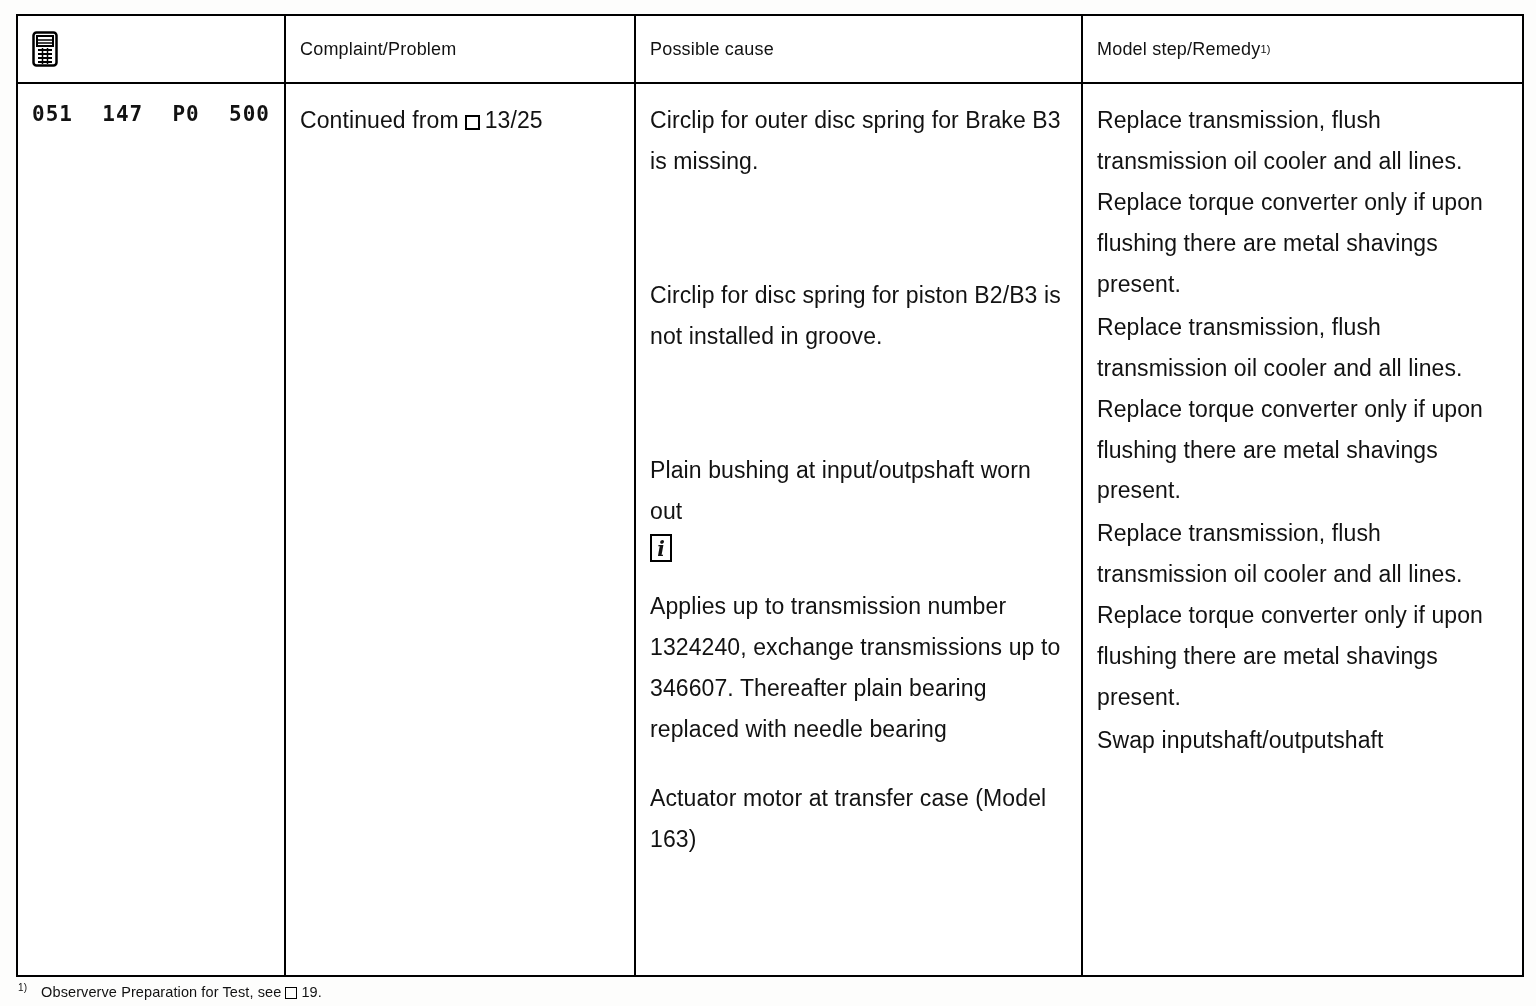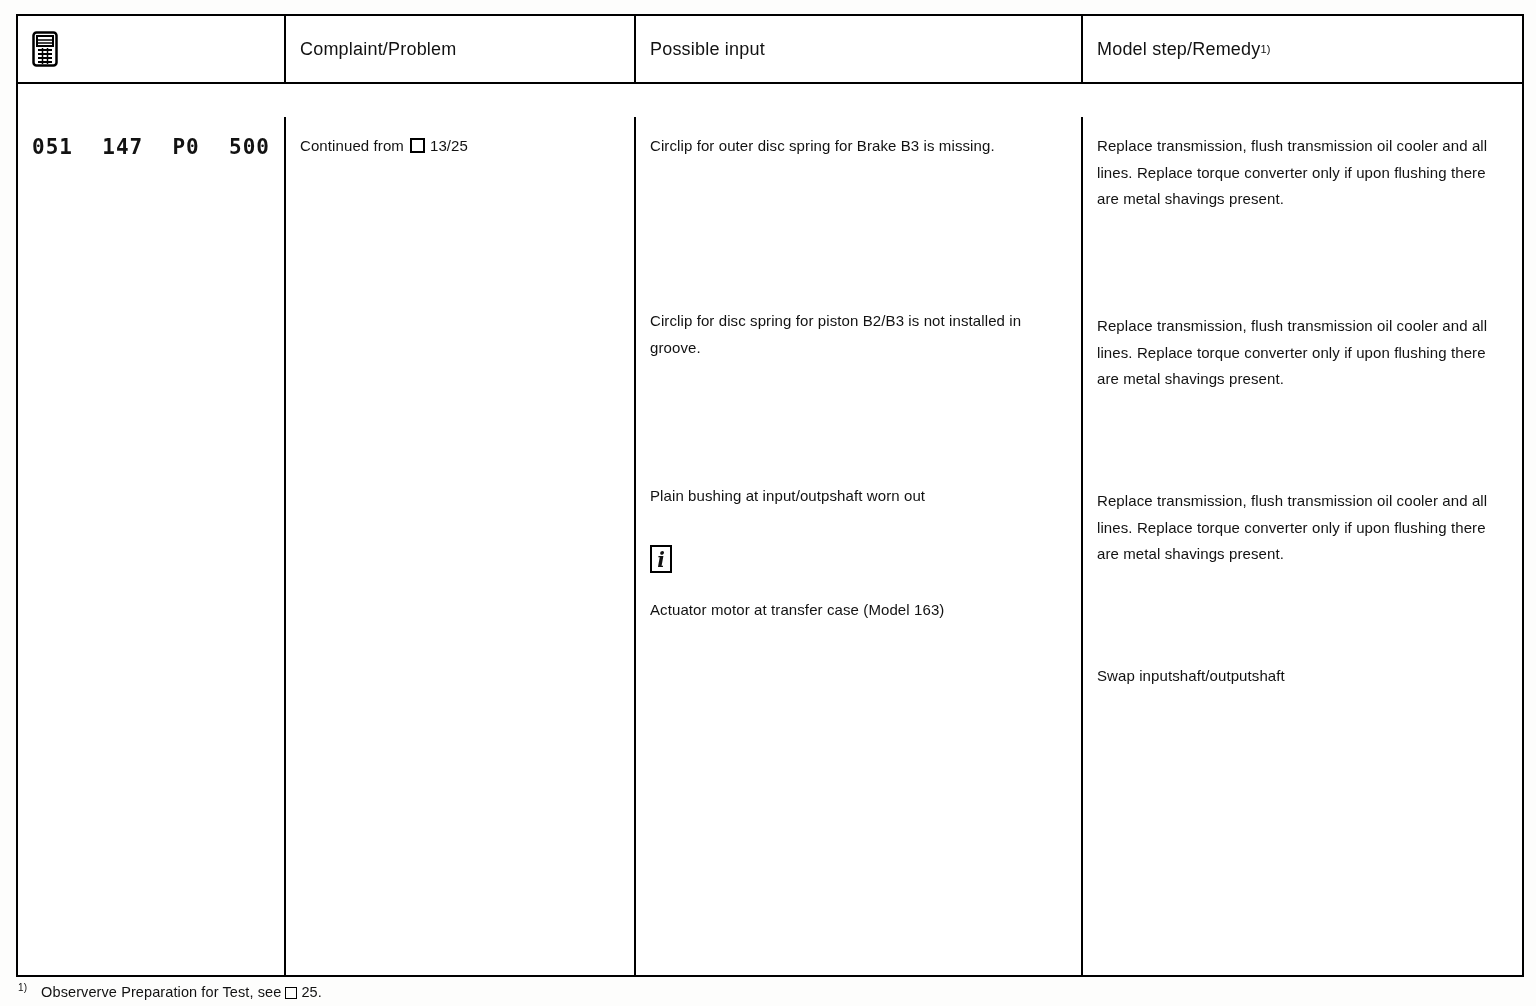--- a/index.html
+++ b/index.html
@@ -37,38 +37,38 @@
     overflow: hidden;
   }
   .cell.first { border-left: none; }
   .header-cell {
     border-bottom: 2px solid #000;
     display: flex;
     align-items: center;
     font-size: 18px;
     letter-spacing: 0.2px;
   }
-  .body-cell { padding-top: 16px; margin-top: 33px; }
+  .body-cell { padding-top: 16px; }
 
   
   .codes {
     display: flex;
     justify-content: space-between;
     align-items: baseline;
     width: 100%;
     padding-top: 2px;
     font-family: "DejaVu Sans Mono", monospace;
     font-weight: bold;
     font-size: 21px;
     letter-spacing: 1px;
   }
 
   p {
     margin: 0;
-    font-size: 15px;
+    font-size: 23px;
     line-height: 1.78;
     letter-spacing: 0.1px;
   }
 
   .block { padding: 0 0 2px 0; }
   .mh180 { min-height: 180px; }
   .mh175 { min-height: 175px; }
   .mh62  { min-height: 62px; }
   .mh52  { min-height: 52px; }
   .mh192 { min-height: 192px; }
@@ -141,21 +141,21 @@
           <line x1="6" y1="31" x2="20" y2="31" stroke="#000" stroke-width="2"></line>
           <line x1="10.5" y1="17" x2="10.5" y2="33" stroke="#000" stroke-width="1.5"></line>
           <line x1="15.5" y1="17" x2="15.5" y2="33" stroke="#000" stroke-width="1.5"></line>
         </svg>
       </span>
     </div>
     <div class="cell header-cell">
       <span>Complaint/Problem</span>
     </div>
     <div class="cell header-cell">
-      <span>Possible input</span>
+      <span>Possible cause</span>
     </div>
     <div class="cell header-cell">
       <span>Model step/Remedy</span>
         <span class="sup">1)</span>
     </div>
 
     <div class="cell first body-cell">
       <div class="codes">
         <span>051</span>
         <span>147</span>
@@ -176,20 +176,23 @@
       </div>
       <div class="block mh175">
         <p>Circlip for disc spring for piston B2/B3 is not installed in groove.</p>
       </div>
       <div class="block mh62">
         <p>Plain bushing at input/outpshaft worn out</p>
       </div>
       <div class="block mh52">
         <span class="info-icon">i</span>
       </div>
+      <div class="block mh192">
+        <p>Applies up to transmission number 1324240, exchange transmissions up to 346607.  Thereafter plain bearing replaced with needle bearing</p>
+      </div>
       <div class="block">
         <p>Actuator motor at transfer case (Model 163)</p>
       </div>
     </div>
 
     <div class="cell body-cell">
       <div class="block mh180">
         <p>Replace transmission, flush transmission oil cooler and all lines.  Replace torque converter only if upon flushing there are metal shavings present.</p>
       </div>
       <div class="block mh175">
@@ -203,16 +206,16 @@
       </div>
       <div class="block mh244"></div>
       <div class="block">
         <p>Replace actuator motor.</p>
       </div>
     </div>
 
   </div>
 
   <div class="footnote">
-    <span class="sup">1)</span><span>Observerve Preparation for Test, see</span><span class="ref-box small"></span><span>25.</span>
+    <span class="sup">1)</span><span>Observerve Preparation for Test, see</span><span class="ref-box small"></span><span>19.</span>
   </div>
 
 </div>
 
 </body></html>

